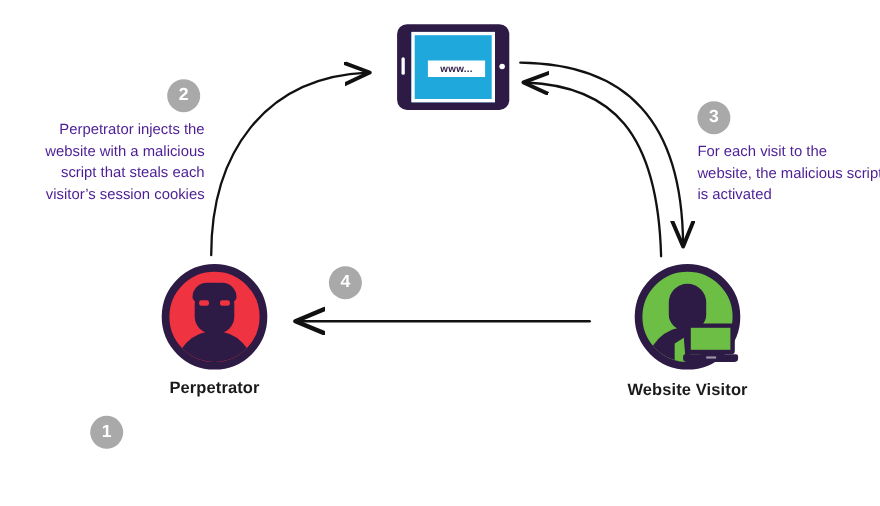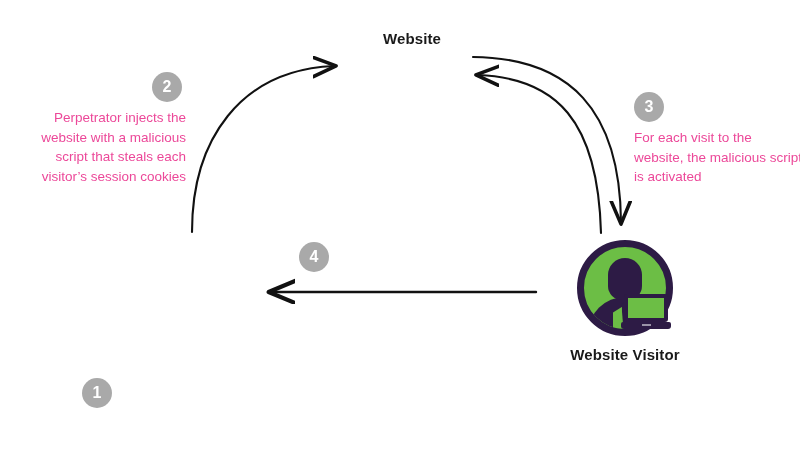--- a/index.html
+++ b/index.html
@@ -211,21 +211,21 @@
     display: flex;
     align-items: center;
     justify-content: center;
     line-height: 1;
   }
 
   
   .caption {
     position: absolute;
     font-size: 13.5px;
-    color: #ec4899;
+    color: #4c1d95;
     line-height: 1.46;
   }
   .caption.right-align { text-align: right; }
   .caption.left-align  { text-align: left; }
 
   #badge-1 { left: 82px;  top: 378px; }
   #cap-1   { left: 120px; top: 375px; width: 200px; }
 
   #badge-2 { left: 152px; top: 72px; }
   #cap-2   { left: 22px;  top: 108px; width: 164px; }
@@ -251,23 +251,41 @@
     <path d="M 192,232 C 192,140 240,70 334,66" fill="none" stroke="#111111" stroke-width="2.1" stroke-linecap="round" marker-end="url(#ah)"></path>
 
     <path d="M 473,57 C 570,58 620,110 621,222" fill="none" stroke="#111111" stroke-width="2.1" stroke-linecap="round" marker-end="url(#ah)"></path>
 
     <path d="M 601,233 C 598,120 556,78 478,75" fill="none" stroke="#111111" stroke-width="2.1" stroke-linecap="round" marker-end="url(#ah)"></path>
 
     <path d="M 536,292 L 271,292" fill="none" stroke="#111111" stroke-width="2.4" stroke-linecap="round" marker-end="url(#ah)"></path>
   </svg>
 
   <div class="abs" id="node-website">
-    <div class="node-label">Website</div>
+    <div class="tablet">
+      <div class="tablet-speaker"></div>
+      <div class="tablet-screen">
+        <div class="tablet-urlbar">
+          <span>www...</span>
+        </div>
+      </div>
+      <div class="tablet-home"></div>
+    </div>
   </div>
 
+  <div class="abs" id="node-perp">
+    <div class="circle-icon circle-red">
+      <div class="perp-body"></div>
+      <div class="perp-head"></div>
+      <div class="perp-hair"></div>
+      <div class="perp-eye left"></div>
+      <div class="perp-eye right"></div>
+    </div>
+    <div class="node-label">Perpetrator</div>
+  </div>
 
   <div class="abs" id="node-visitor" style="left:565px; top:240px; width:120px;">
     <div class="circle-icon circle-green">
       <div class="vis-body"></div>
       <div class="vis-shirt"></div>
       <div class="vis-tie"></div>
       <div class="vis-head"></div>
     </div>
     <div class="laptop">
       <div class="laptop-lid">

